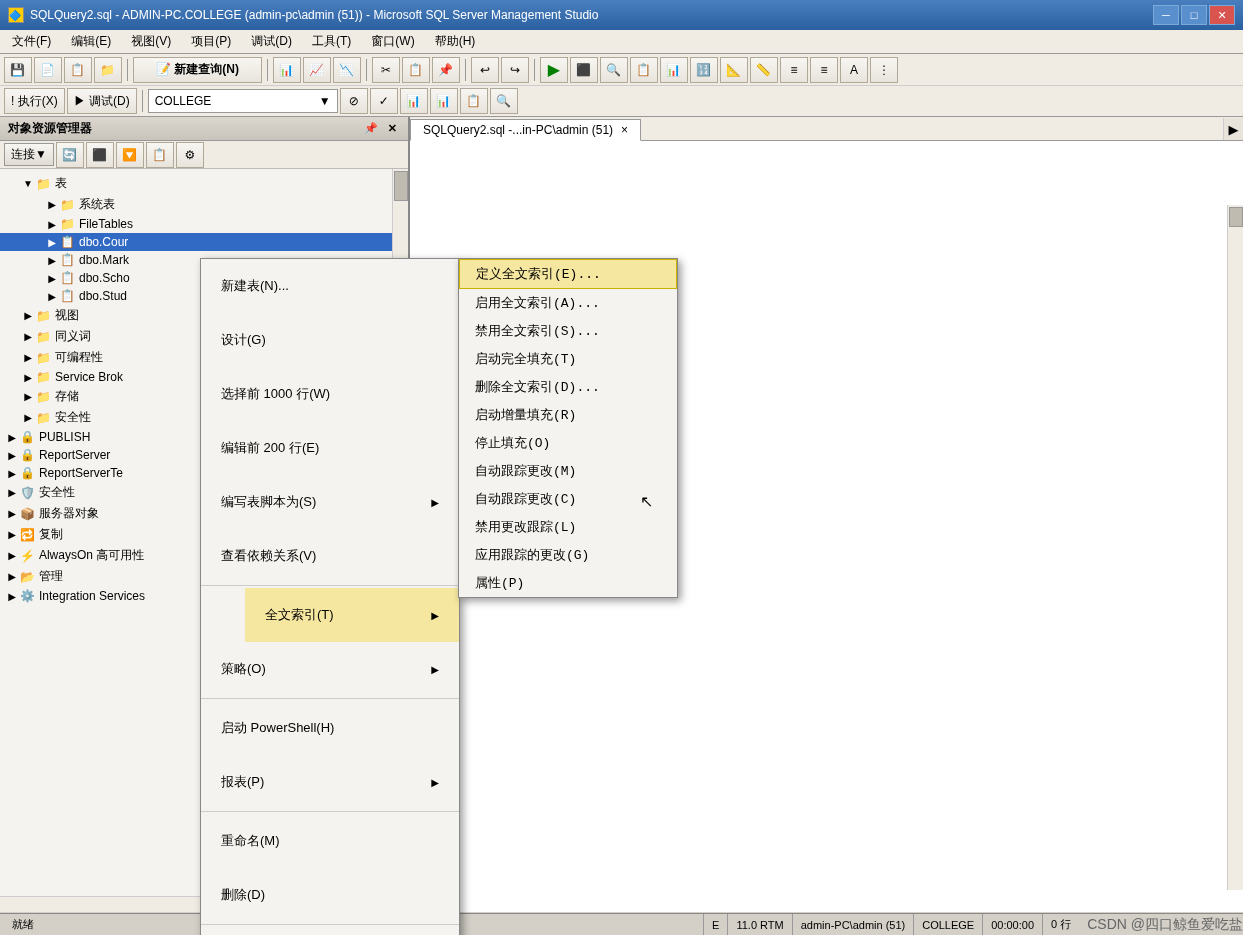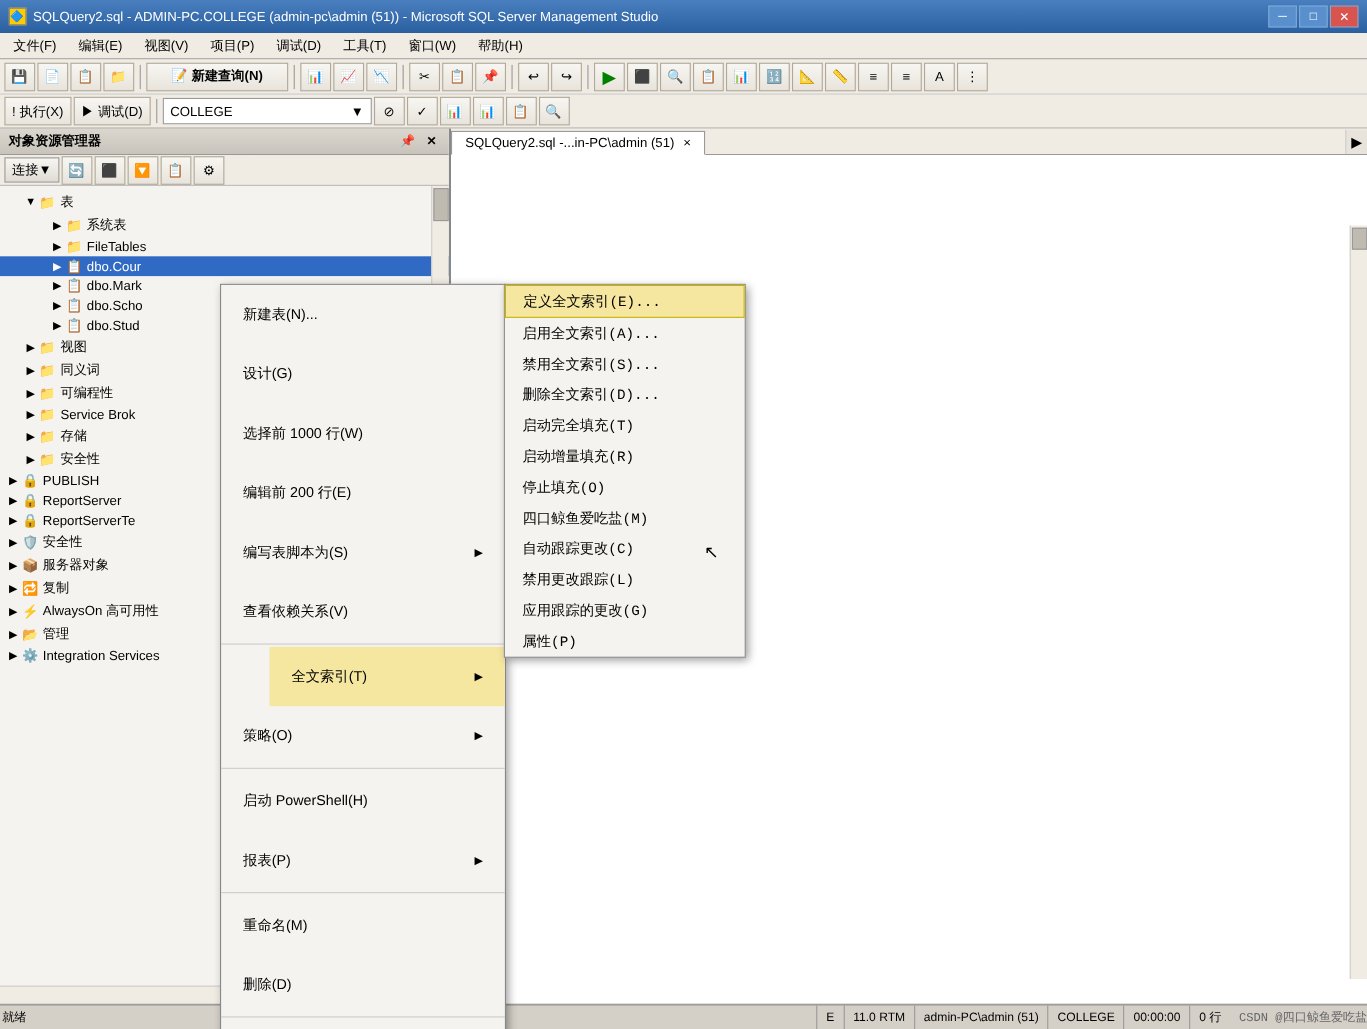--- a/index.html
+++ b/index.html
@@ -252,23 +252,22 @@
       display: flex;
       align-items: center;
       padding: 0 8px;
       font-size: 11px;
     }
 
     .watermark {
       position: absolute;
       bottom: 25px;
       right: 8px;
-      font-size: 11px;
+      font-size: 14px;
       color: #666;
-      font-family: Liberation Mono, monospace;
     }
   </style>
 </head>
 <body>
 
 <div class="title-bar">
   <div class="title-bar-icon">🔷</div>
   <span class="title-bar-text">SQLQuery2.sql - ADMIN-PC.COLLEGE (admin-pc\admin (51)) - Microsoft SQL Server Management Studio</span>
   <div class="title-bar-controls">
     <div class="title-btn">─</div>
@@ -553,52 +552,52 @@
   <div class="submenu-item highlighted">
     <span>定义全文索引(E)...</span>
   </div>
   <div class="submenu-item">
     <span>启用全文索引(A)...</span>
   </div>
   <div class="submenu-item">
     <span>禁用全文索引(S)...</span>
   </div>
   <div class="submenu-item">
+    <span>启动完全填充(T)</span>
+  </div>
+  <div class="submenu-item">
     <span>删除全文索引(D)...</span>
   </div>
   <div class="submenu-item">
-    <span>启动完全填充(T)</span>
-  </div>
-  <div class="submenu-item">
     <span>启动增量填充(R)</span>
   </div>
   <div class="submenu-item">
     <span>停止填充(O)</span>
   </div>
   <div class="submenu-item">
-    <span>四口鲸鱼爱吃盐(M)</span>
+    <span>自动跟踪更改(M)</span>
   </div>
   <div class="submenu-item">
     <span>自动跟踪更改(C)</span>
   </div>
   <div class="submenu-item">
     <span>禁用更改跟踪(L)</span>
   </div>
   <div class="submenu-item">
     <span>应用跟踪的更改(G)</span>
   </div>
   <div class="submenu-item">
     <span>属性(P)</span>
   </div>
 </div>
 
 <div style="position:absolute;top:492px;left:640px;font-size:16px;pointer-events:none;z-index:200;">↖</div>
 
 <div class="status-bar-bottom" style="bottom:0;height:22px;background:#d4d0c8;border-top:1px solid #888;display:flex;align-items:center;padding:0;font-size:11px;position:fixed;width:1243px;">
-  <span style="padding:0 2px;">就绪</span>
+  <span style="padding:0 12px;">就绪</span>
   <div style="margin-left:auto;display:flex;height:22px;">
     <div class="status-segment">E</div>
     <div class="status-segment">11.0 RTM</div>
     <div class="status-segment">admin-PC\admin (51)</div>
     <div class="status-segment">COLLEGE</div>
     <div class="status-segment">00:00:00</div>
     <div class="status-segment">0 行</div>
   </div>
   <span class="watermark" style="position:static;margin-left:8px;">CSDN @四口鲸鱼爱吃盐</span>
 </div>

